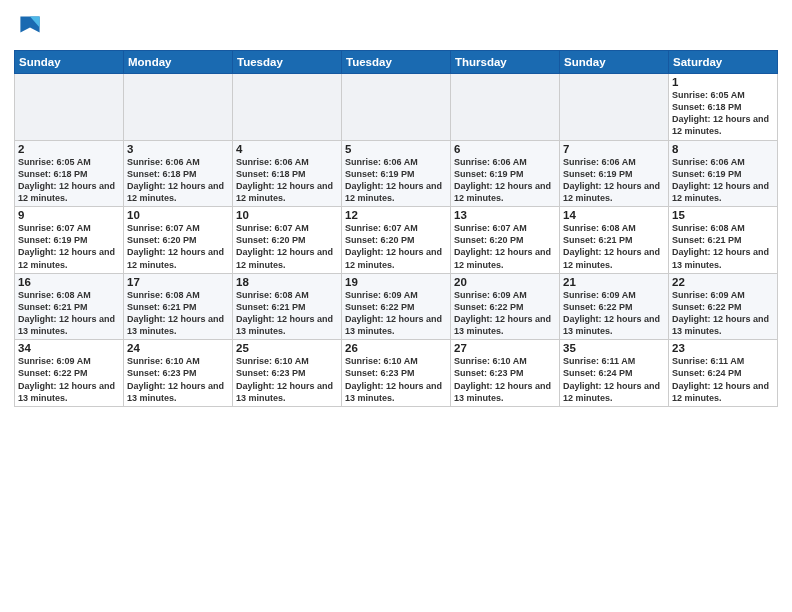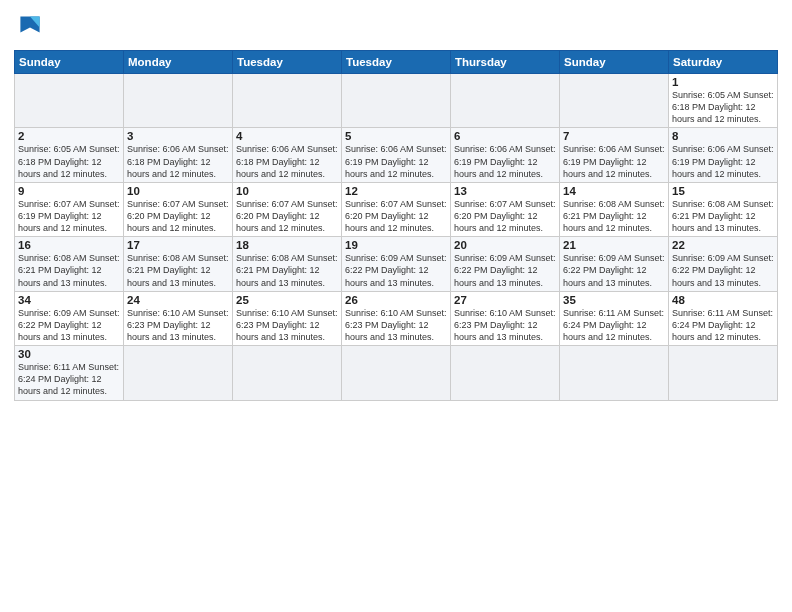--- a/index.html
+++ b/index.html
@@ -77,20 +77,21 @@
       font-size: 11.5px;
       font-weight: bold;
       color: #222;
       display: block;
       margin-bottom: 1px;
     }
     .day-info {
       font-size: 9px;
       color: #333;
       line-height: 1.35;
+      font-weight: bold;
     }
     td.empty {
       background: #f0f2f5 !important;
     }
     
     .row-even td { background: #f5f7fa; }
     .row-odd td { background: #fff; }
   </style>
 </head>
 <body>
@@ -332,37 +333,22 @@
 and 13 minutes.</div>
           </td>
           <td>
             <span class="day-number">35</span>
             <div class="day-info">Sunrise: 6:11 AM
 Sunset: 6:24 PM
 Daylight: 12 hours
 and 12 minutes.</div>
           </td>
           <td>
-            <span class="day-number">48</span>
+            <span class="day-number">23</span>
             <div class="day-info">Sunrise: 6:11 AM
 Sunset: 6:24 PM
 Daylight: 12 hours
 and 12 minutes.</div>
           </td>
-        </tr>
-        <tr class="row-even">
-          <td>
-            <span class="day-number">30</span>
-            <div class="day-info">Sunrise: 6:11 AM
-Sunset: 6:24 PM
-Daylight: 12 hours
-and 12 minutes.</div>
-          </td>
-          <td class="empty" style="background: rgb(240, 242, 245);"></td>
-          <td class="empty" style="background: rgb(240, 242, 245);"></td>
-          <td class="empty" style="background: rgb(240, 242, 245);"></td>
-          <td class="empty" style="background: rgb(240, 242, 245);"></td>
-          <td class="empty" style="background: rgb(240, 242, 245);"></td>
-          <td class="empty" style="background: rgb(240, 242, 245);"></td>
         </tr>
       </tbody>
   </table>
 </div>
 
 </body></html>

